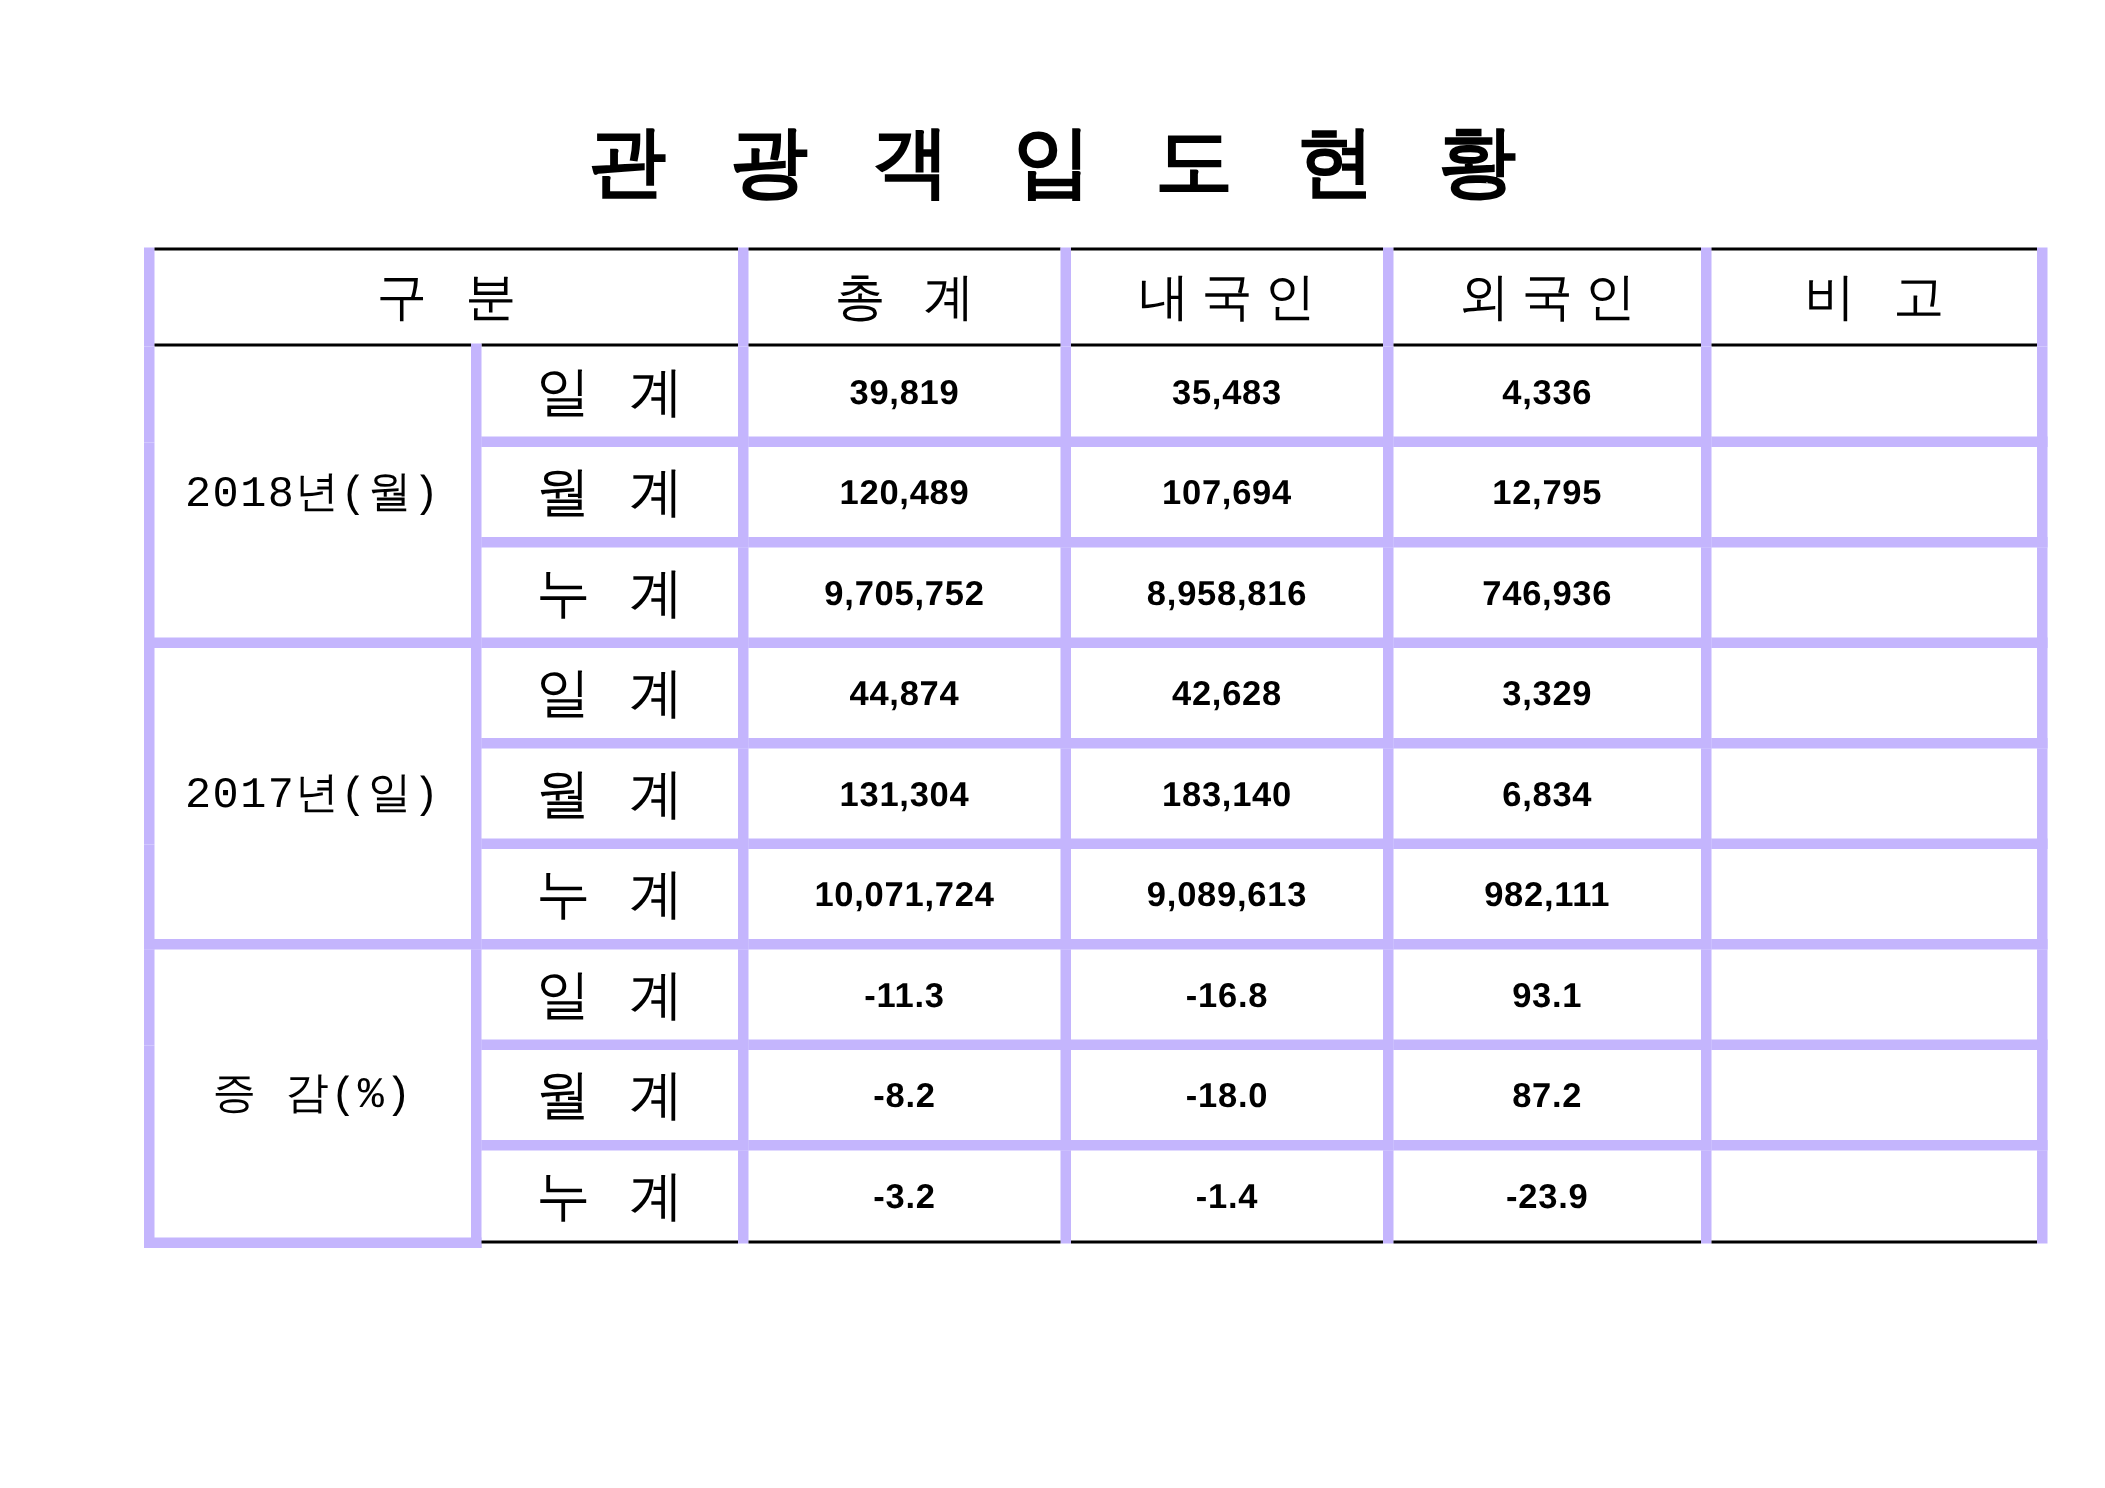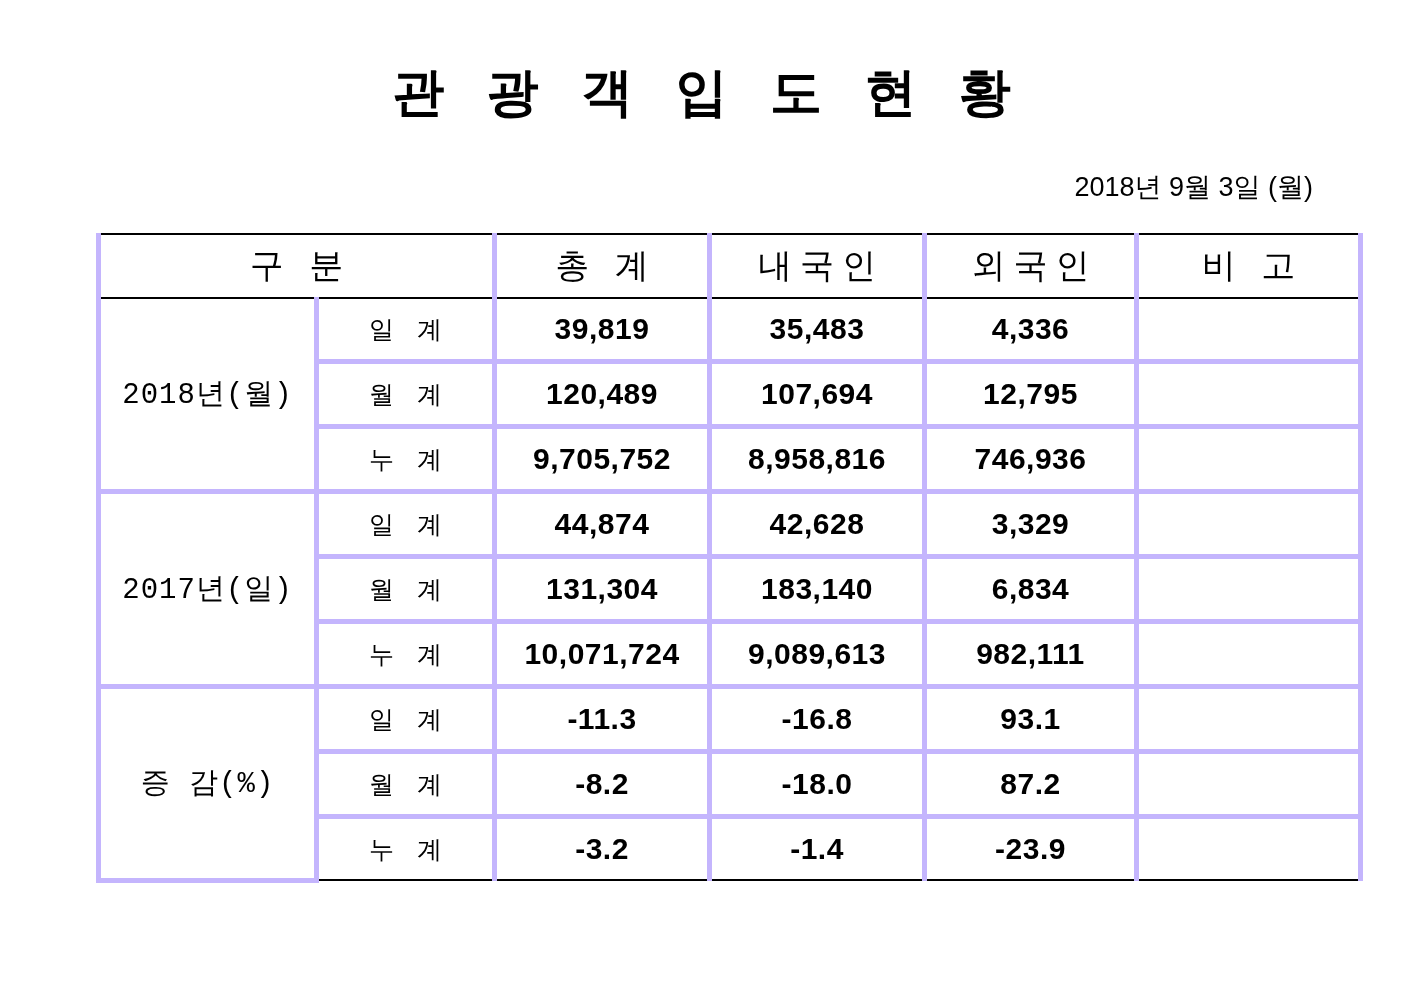--- a/index.html
+++ b/index.html
@@ -20,21 +20,21 @@
     height: 992px;
     position: relative;
     box-sizing: border-box;
   }
   .doc-title {
     text-align: center;
     font-size: 52px;
     font-weight: bold;
     letter-spacing: 14px;
     margin: 0;
-    padding-top: 64px;
+    padding-top: 80px;
     padding-left: 14px;
     line-height: 1.1;
   }
   .doc-date {
     text-align: right;
     font-size: 27px;
     margin-top: 48px;
     padding-right: 90px;
     letter-spacing: 0px;
   }
@@ -43,21 +43,21 @@
     padding-left: 96px;
     padding-right: 45px;
   }
   table.report {
     border-collapse: collapse;
     width: 1262px;
     table-layout: fixed;
   }
   table.report th,
   table.report td {
-    border: 5px solid #c4b5fd;
+    border: 7px solid #c4b5fd;
     text-align: center;
     vertical-align: middle;
     padding: 0;
   }
   table.report thead th {
     height: 62px;
     font-size: 34px;
     font-weight: normal;
     letter-spacing: 8px;
     text-indent: 8px;
@@ -68,27 +68,27 @@
   .col-dom    { width: 215px; }
   .col-for    { width: 212px; }
   .col-note   { width: 224px; }
 
   td.group-cell {
     font-size: 29px;
     letter-spacing: 1px;
     font-family: Liberation Mono, monospace;
   }
   td.sub-cell {
-    font-size: 25px;
+    font-size: 36px;
     letter-spacing: 8px;
     text-indent: 8px;
     height: 60px;
   }
   td.num-cell {
-    font-size: 30px;
+    font-size: 23px;
     font-weight: bold;
     letter-spacing: 0.5px;
   }
   td.note-cell {
     font-size: 23px;
   }
   tr.group-start > td {
     border-top: 2px solid #000000;
   }
   table.report thead th {
@@ -106,21 +106,20 @@
     border-right: 2px solid #000000;
   }
 </style>
 </head>
 <body>
 
 <div class="page">
 
   <h1 class="doc-title">관 광 객 입 도 현 황</h1>
 
-  <div class="doc-date">2018년 9월 3일 (월)</div>
 
   <div class="table-wrap">
     <table class="report">
       <colgroup>
         <col class="col-group">
         <col class="col-sub">
         <col class="col-total">
         <col class="col-dom">
         <col class="col-for">
         <col class="col-note">

